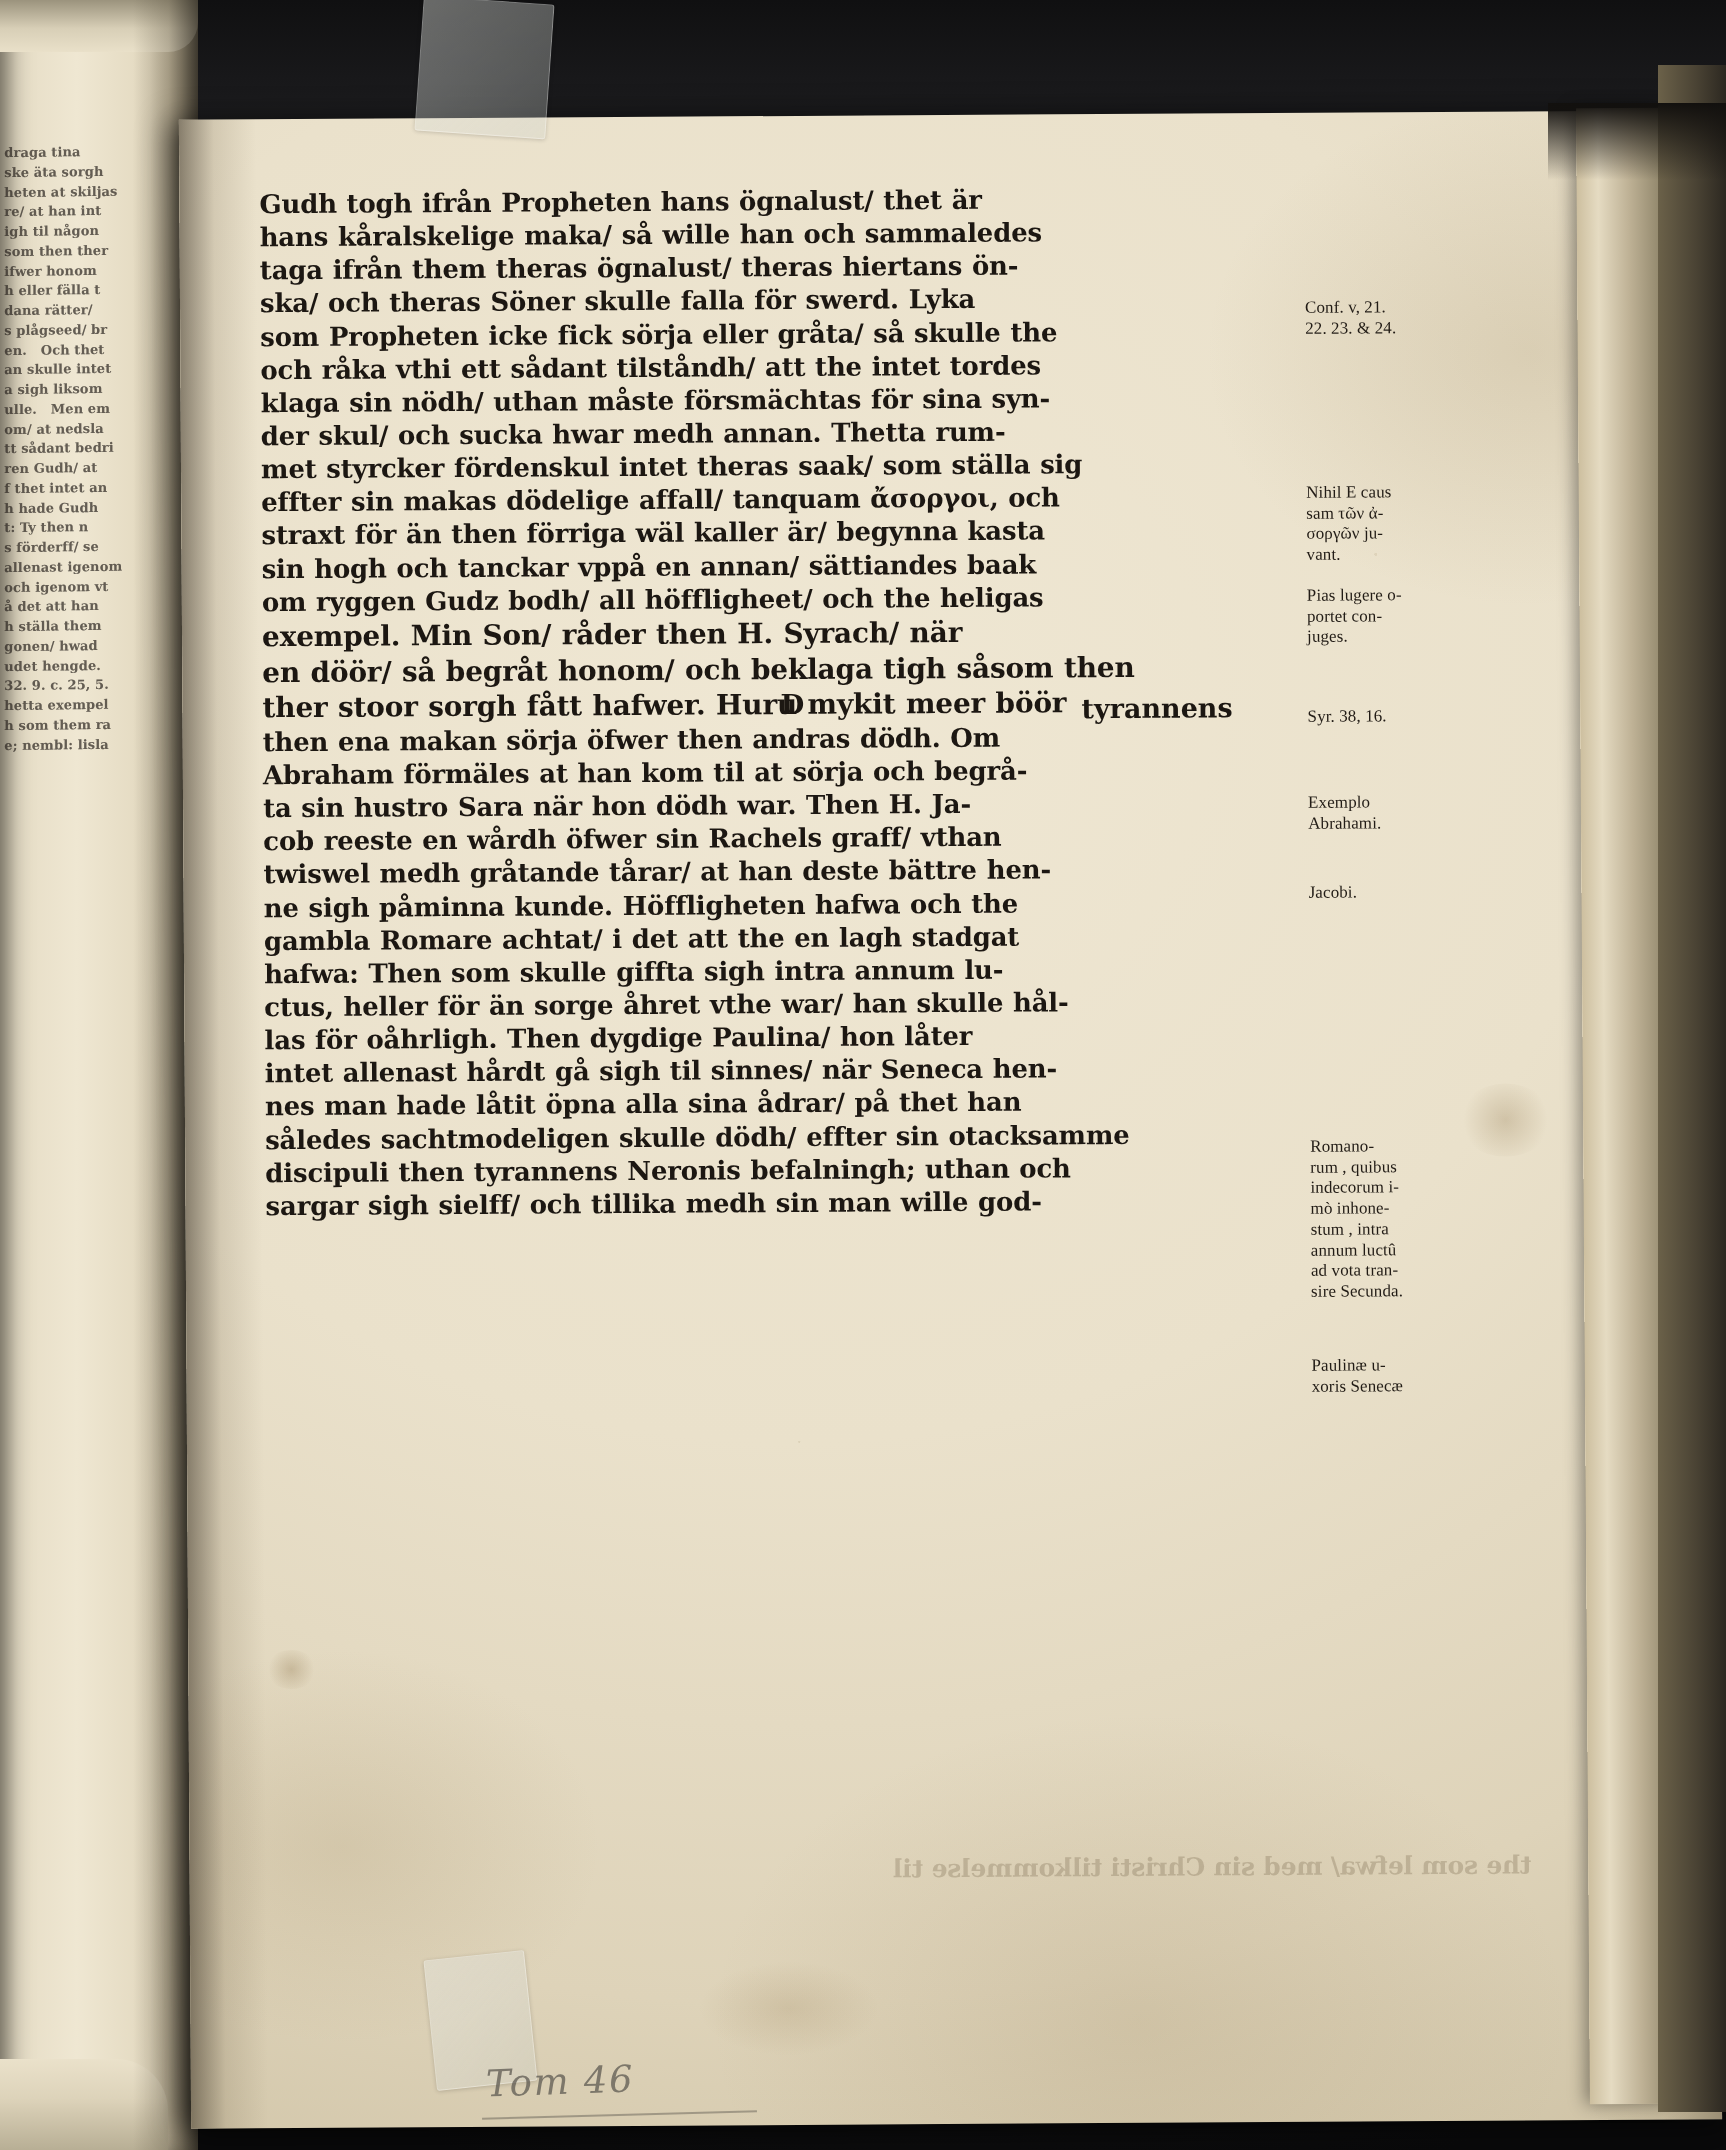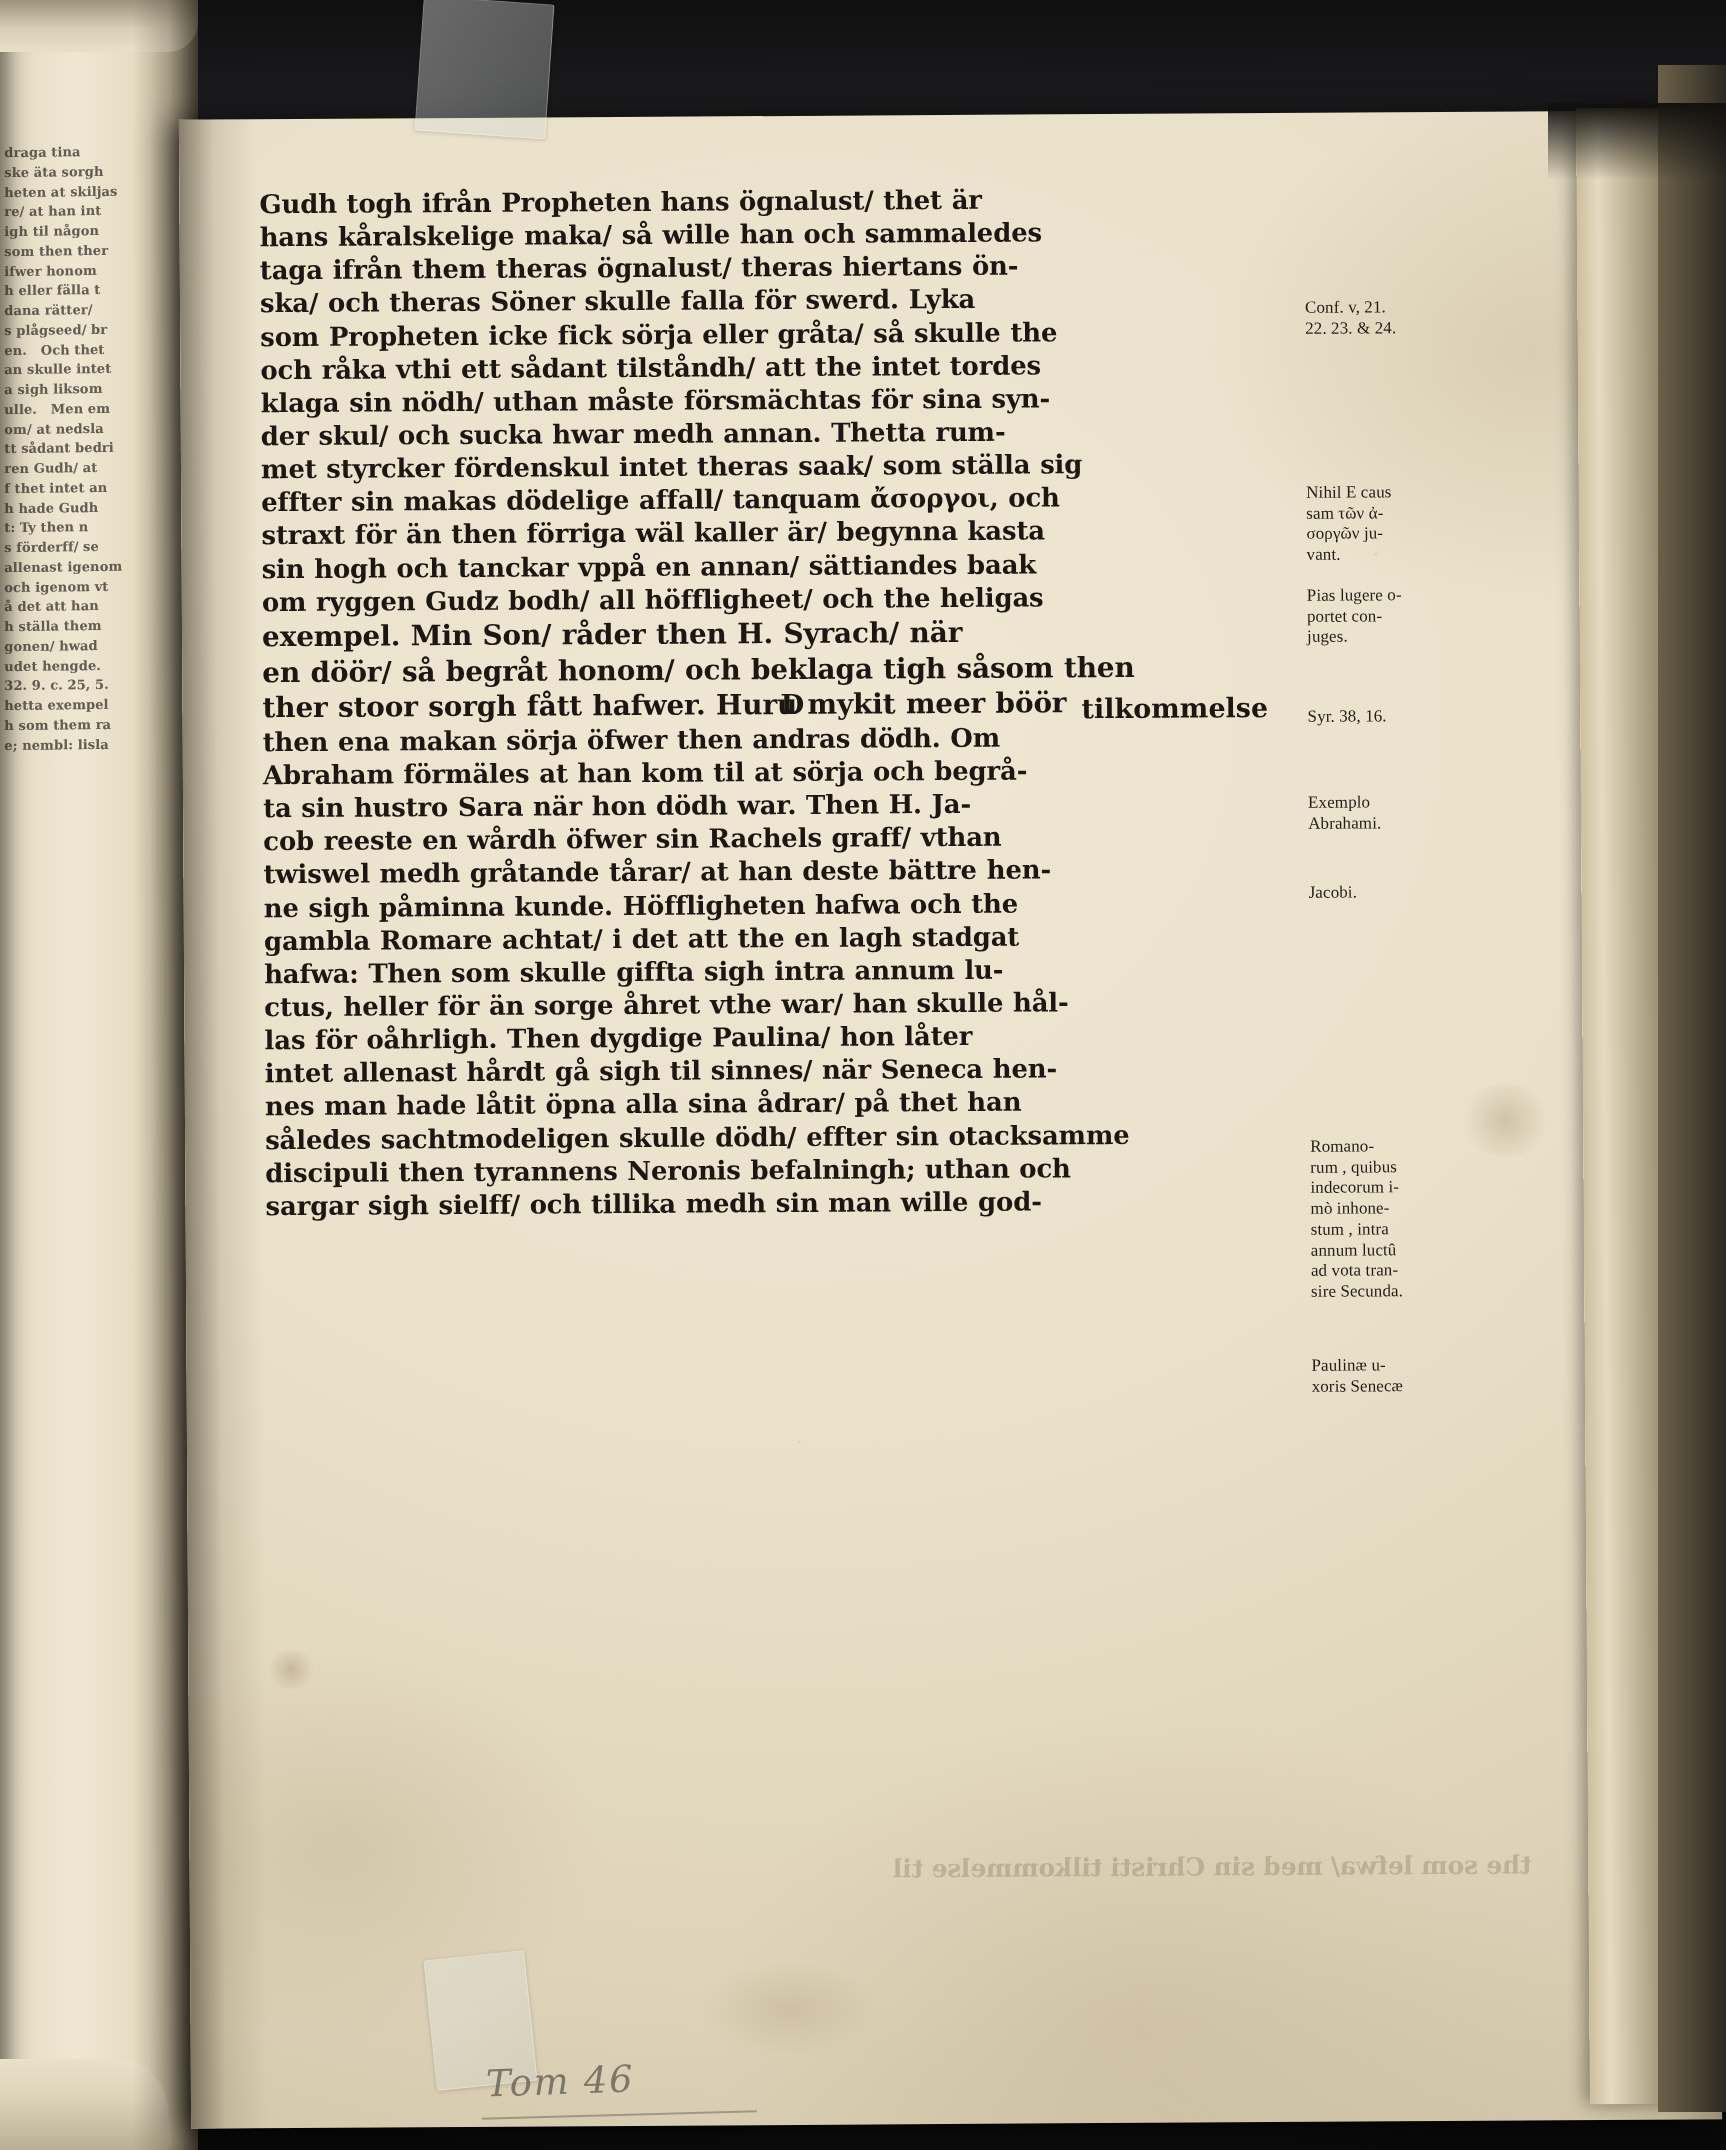--- a/index.html
+++ b/index.html
@@ -368,21 +368,21 @@
           <div class="sm">ad vota tran-</div>
           <div class="sm">sire Secunda.</div>
         </div>
         <div class="note" style="top: 1114px;">
           <div class="sm">Paulinæ u-</div>
           <div class="sm">xoris Senecæ</div>
         </div>
       </div>
 
     <div class="signature" id="signature">D</div>
-    <div class="catchword" id="catchword">tilkommelse</div>
+    <div class="catchword" id="catchword">tyrannens</div>
 
     <div class="showthrough blackletter" id="showthrough">the som lefwa/ med sin Christi tilkommelse til</div>
   </div>
 
   <div class="spine-strip"></div>
   <div class="spine-strip2"></div>
   <div class="spine-dark-top"></div>
 
   <div class="tape tape-top"></div>
   <div class="tape tape-bottom"></div>

